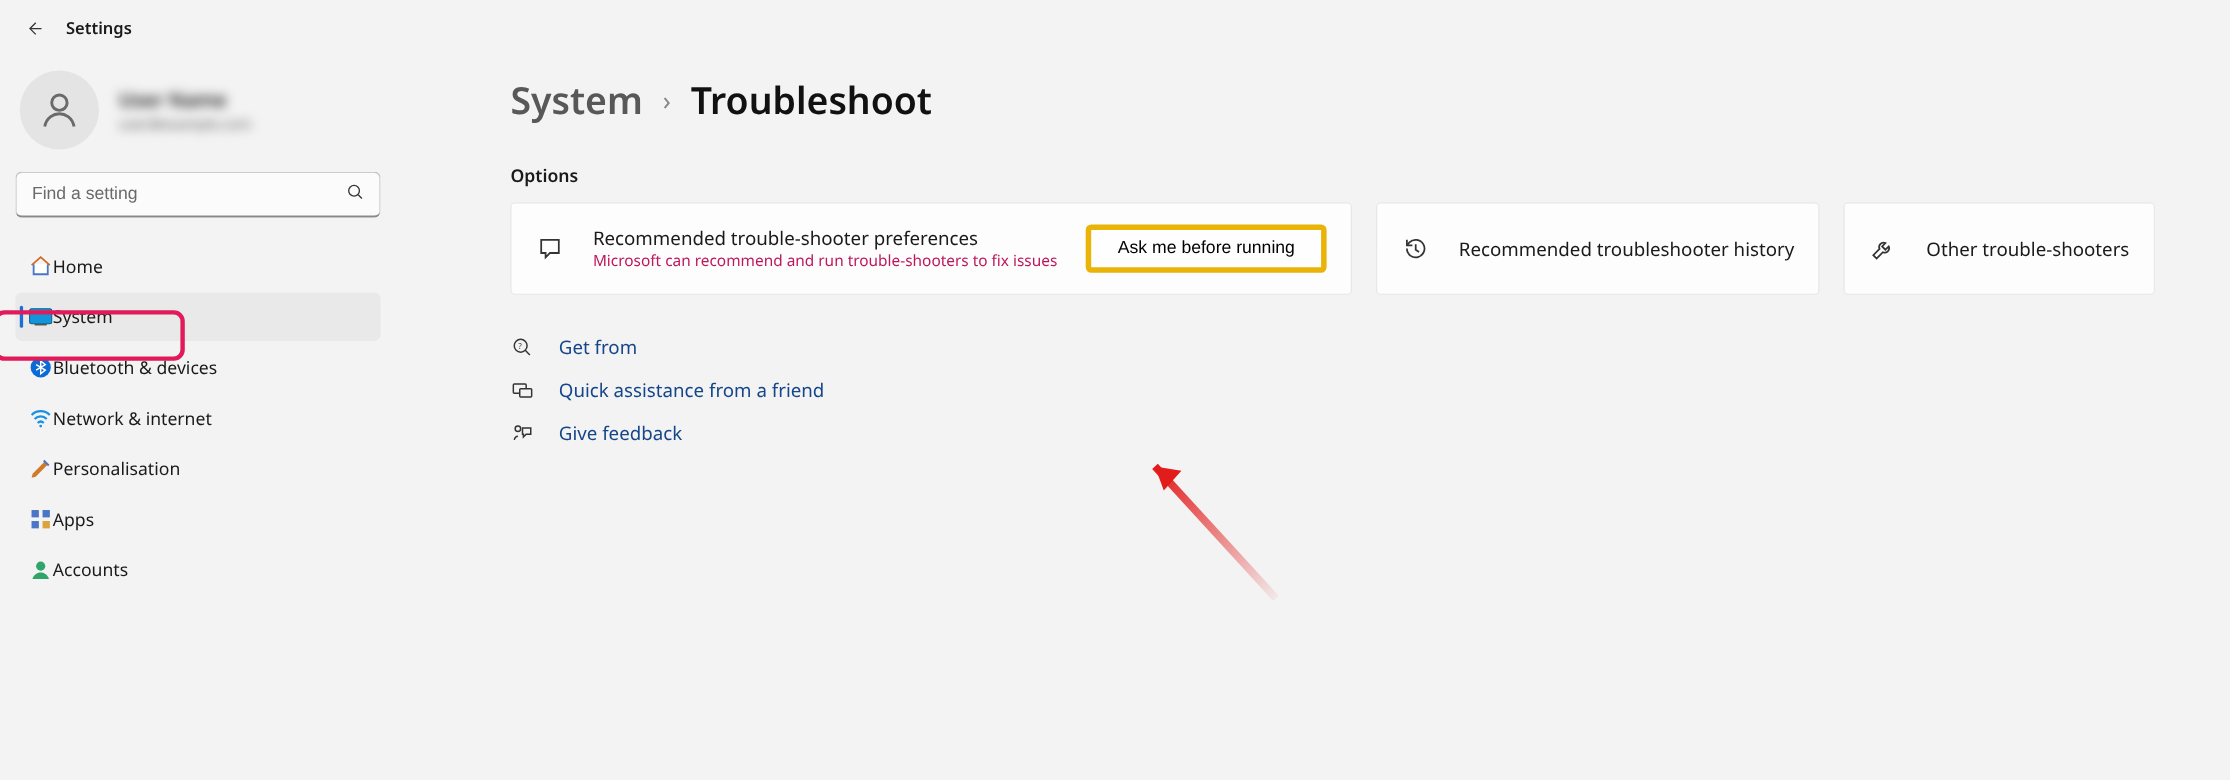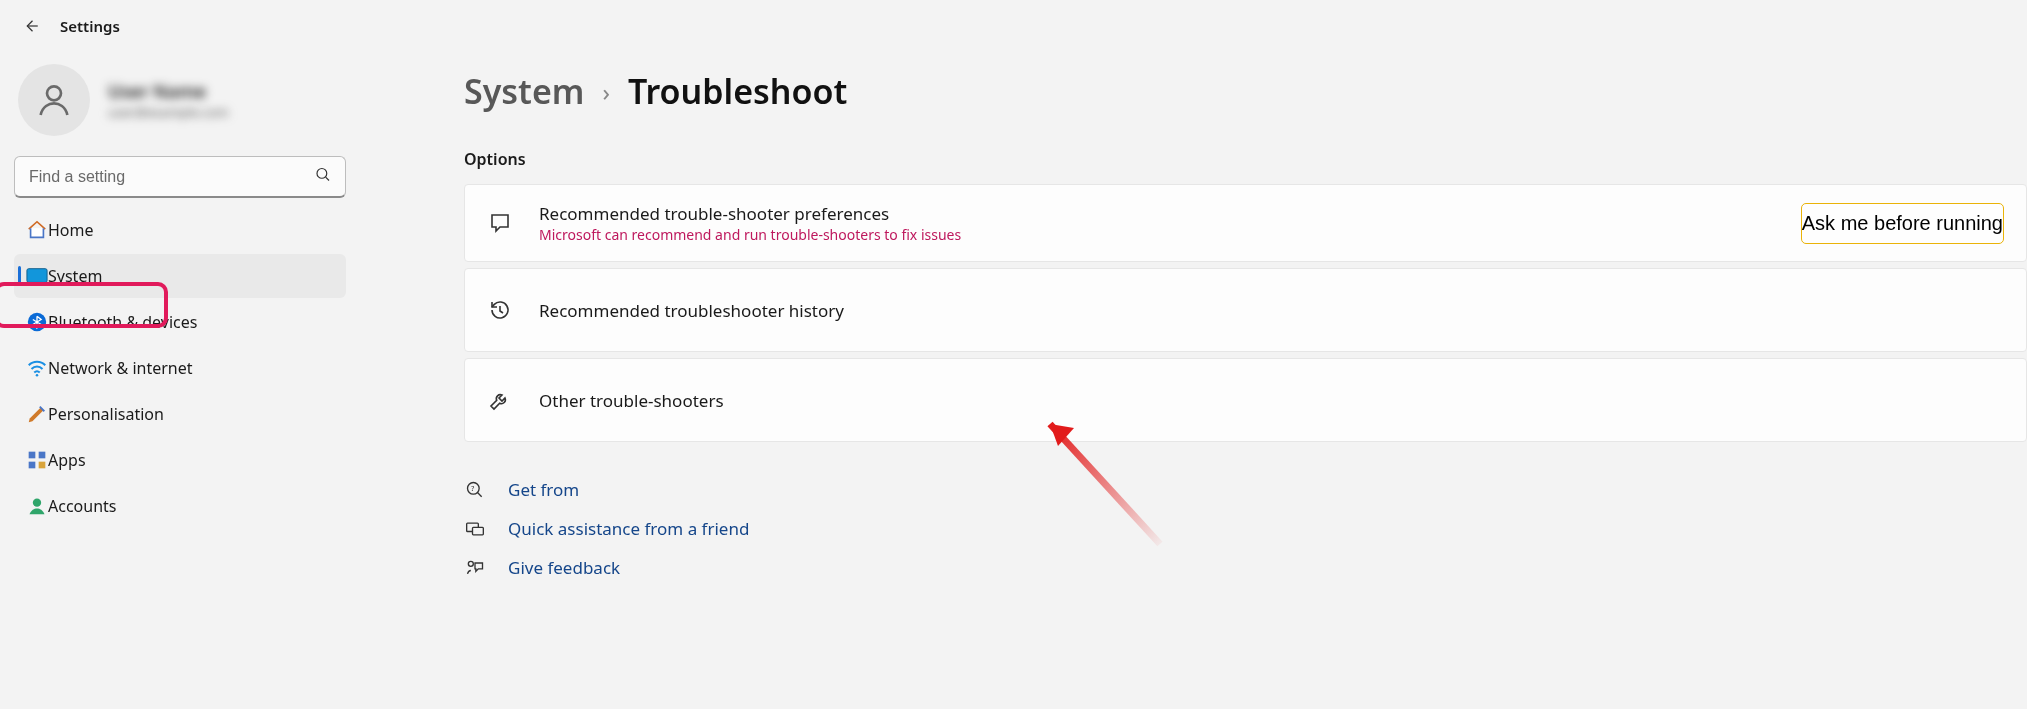--- a/index.html
+++ b/index.html
@@ -53,21 +53,21 @@
     border-radius: 50%;
     background: #e4e4e4;
     display: flex; align-items: center; justify-content: center;
   }
   .profile-text { filter: blur(5px); }
   .profile-name { font-size: 18px; font-weight: 600; }
   .profile-email { font-size: 13px; color: #555; }
 
   .search-wrap {
     position: relative;
-    margin: 2px 0 10px 0;
+    margin: 2px 0 22px 0;
   }
   .search-input {
     width: 100%;
     height: 42px;
     border: 1px solid #bdbdbd;
     border-bottom: 2px solid #8a8a8a;
     border-radius: 6px;
     background: #fbfbfb;
     padding: 0 46px 0 14px;
     font-size: 16px;
@@ -127,46 +127,46 @@
   }
   .breadcrumbs .crumb-parent { font-weight: 600; color: #585858; cursor: pointer; }
   .breadcrumbs .crumb-current { font-weight: 600; color: #111; }
   .breadcrumbs .chevron { color: #888; font-size: 24px; }
 
   .section-heading {
     font-size: 16px; font-weight: 600;
     margin-bottom: 14px;
   }
 
-  .cards { display: flex; flex-direction: column; gap: 6px; width: 100%; }
+  .cards { display: flex; flex-direction: row; gap: 22px; width: 100%; }
   .card {
     background: #fdfdfd;
     border: 1px solid #e6e6e6;
     border-radius: 4px;
     display: flex; align-items: center;
     padding: 0 22px;
     min-height: 78px;
     gap: 26px;
     cursor: pointer;
   }
   .card.tall { min-height: 84px; justify-content: space-between; }
   .card .card-icon {
     width: 26px; height: 26px;
     display: flex; align-items: center; justify-content: center;
     flex: 0 0 26px;
   }
   .card .card-body { flex: 1; }
   .card .card-title { font-size: 17px; color: #1a1a1a; }
   .card .card-sub   { font-size: 14px; color: #be185d; margin-top: 0; }
   .card .card-action {
-    border: 1px solid #eab308;
+    border: 5px solid #eab308;
     background: #fefefe;
     border-radius: 5px;
-    padding: 8px 0;
-    font-size: 20px;
+    padding: 8px 24px;
+    font-size: 16px;
     cursor: pointer;
     white-space: nowrap;
   }
 
   .help-links { margin-top: 36px; display: flex; flex-direction: column; gap: 16px; }
   .help-link {
     display: flex; align-items: center; gap: 22px;
     font-size: 17px;
     color: #15468a;
     cursor: pointer;

